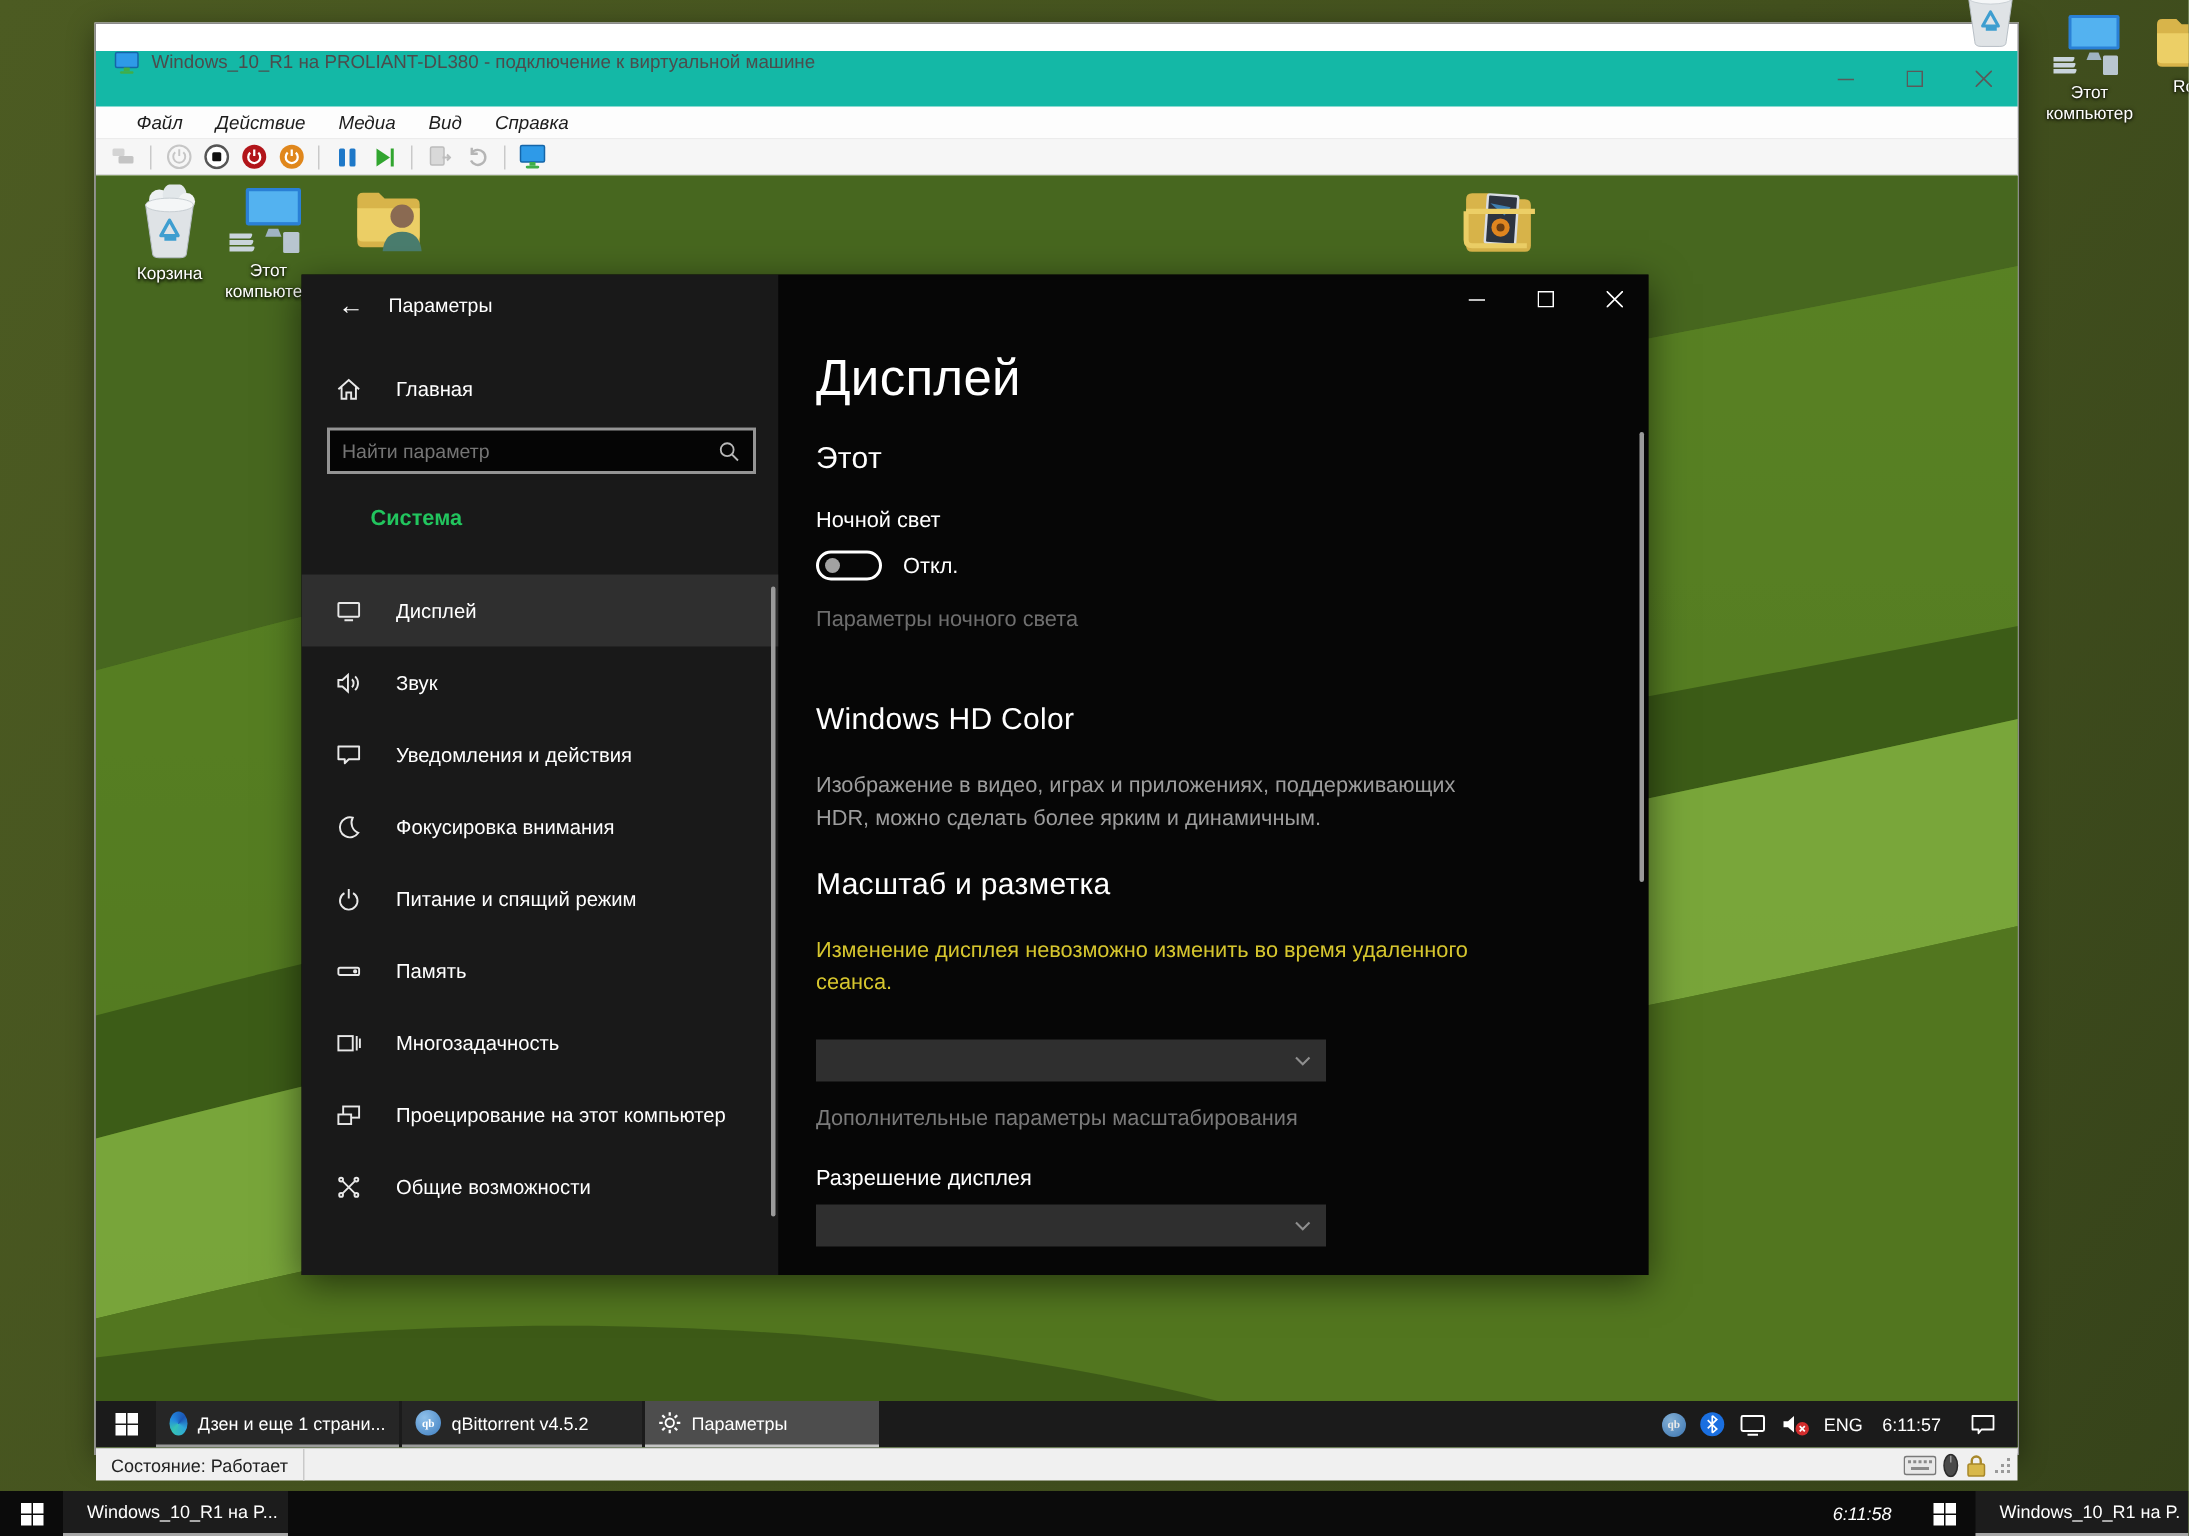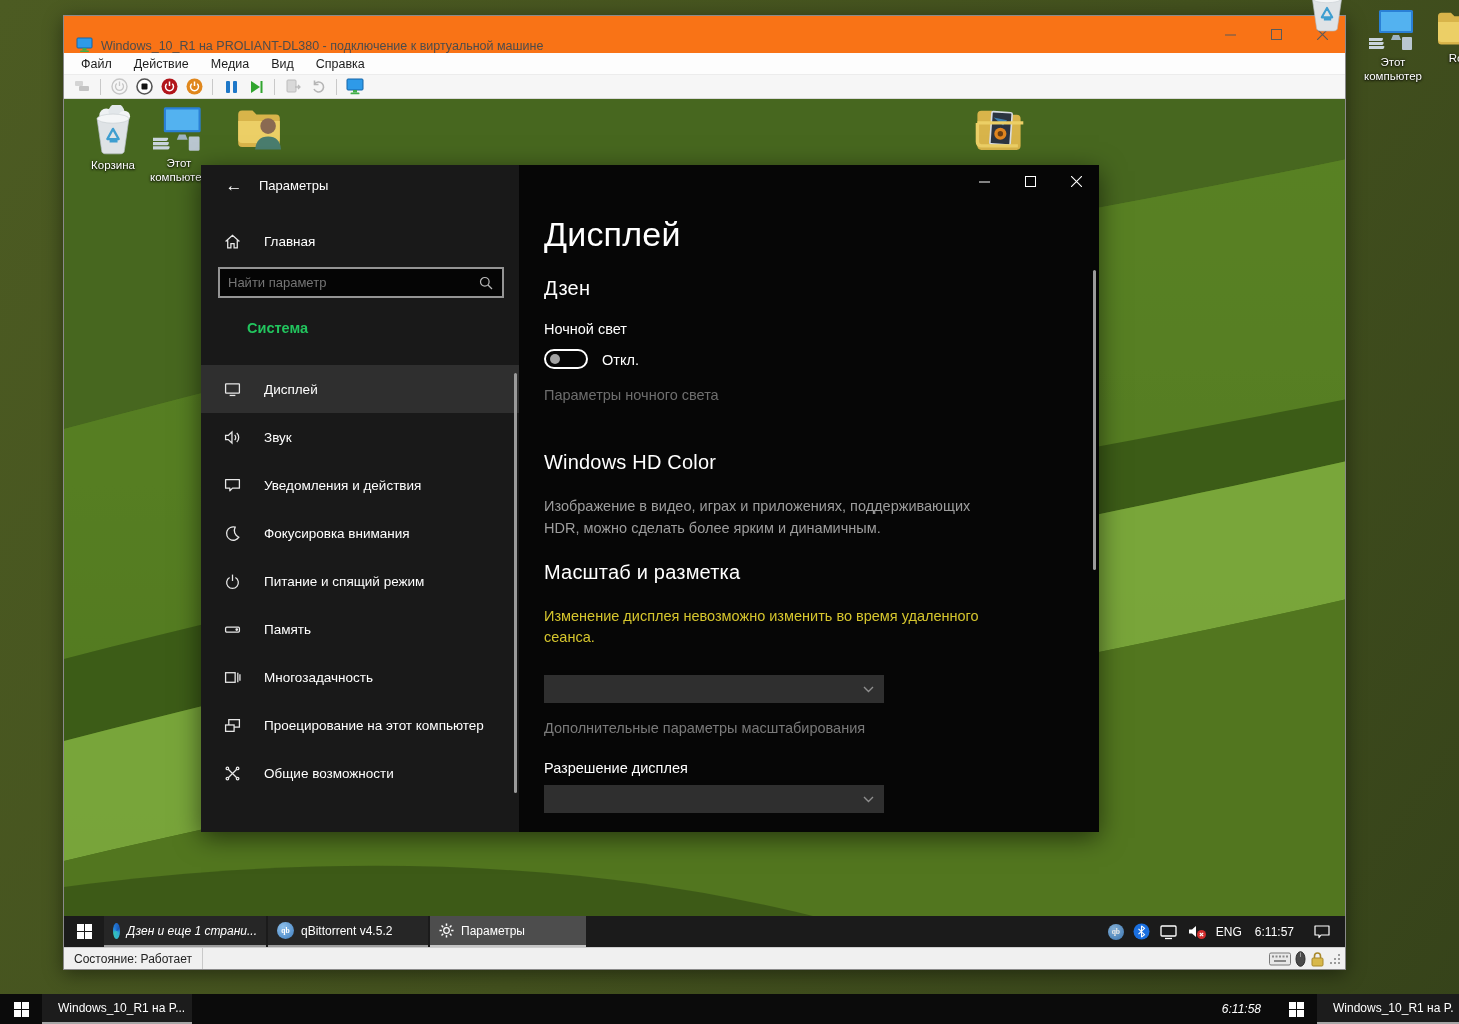--- a/index.html
+++ b/index.html
@@ -8,25 +8,25 @@
          background:linear-gradient(125deg,#4c5b22 0%,#43511e 55%,#36431a 100%); }
 
   
   .desk-icon { position:absolute; display:flex; flex-direction:column; align-items:center; cursor:default; }
   .desk-icon .lbl { margin-top:3px; font-size:11.5px; color:#fff; text-align:center; line-height:1.25;
                     text-shadow:0 1px 2px rgba(0,0,0,.9), 0 0 3px rgba(0,0,0,.7); }
 
   
   #vm-window { position:absolute; left:63px; top:15px; width:1283px; height:955px;
                background:#fff; border:1px solid #8a8a8a; box-shadow:0 4px 18px rgba(0,0,0,.45); }
-  #vm-titlebar { position:relative; height:37px; background:#f97316; display:flex; align-items:flex-end; padding-left:12px; }
+  #vm-titlebar { position:relative; height:37px; background:#14b8a6; display:flex; align-items:flex-start; padding-left:12px;margin-top:18px; }
   #vm-title { font-size:12.5px; color:#4c4c4c; margin-left:8px; }
   .win-btns { position:absolute; right:0; top:0; height:100%; display:flex; }
   .win-btn { width:46px; height:100%; display:flex; align-items:center; justify-content:center; }
-  #vm-menubar { height:22px; background:#fdfdfd; display:flex; align-items:center; padding-left:6px; border-bottom:1px solid #ececec;}
+  #vm-menubar { height:22px; background:#fdfdfd; display:flex; align-items:center; padding-left:16px; border-bottom:1px solid #ececec;font-style:italic;}
   .menu-item { font-size:12.5px; color:#1c1c1c; padding:0 11px; }
   #vm-toolbar { height:24px; background:#f6f6f6; border-bottom:1px solid #d9d9d9; display:flex; align-items:center; padding-left:8px; gap:5px; }
   .tb-sep { width:1px; height:16px; background:#c9c9c9; margin:0 3px; }
   .tb-btn { width:20px; height:20px; display:flex; align-items:center; justify-content:center; }
 
   
   #vm-screen { position:relative; height:848px; overflow:hidden; background:#4c721f; }
   #wallpaper { position:absolute; inset:0; }
 
   
@@ -403,21 +403,21 @@
           </div>
           <div class="win-btn">
             <svg width="11" height="11">
                 <path d="M0 0 L11 11 M11 0 L0 11" stroke="#fff" stroke-width="1.1"></path>
               </svg>
           </div>
         </div>
 
         <div class="sm h-light" style="top:50px; font-size:34px;">Дисплей</div>
 
-        <div class="sm h-light" style="top:112px; font-size:20px;">Дзен</div>
+        <div class="sm h-light" style="top:112px; font-size:20px;">Этот</div>
 
         <div class="sm" style="top:156px; font-size:14.5px;">Ночной свет</div>
 
         <div class="toggle" style="top:184px;">
           <div class="knob"></div>
         </div>
         <div class="sm" style="top:187px; left:83px; font-size:14.5px;">Откл.</div>
 
         <div class="sm dim" style="top:222px; font-size:14.5px; color:#6e6e6e;">Параметры ночного света</div>
 
@@ -454,21 +454,21 @@
 
     <div id="guest-taskbar">
       <div class="gt-start">
         <div class="winlogo">
             <div></div>
             <div></div>
             <div></div>
             <div></div>
           </div>
       </div>
-      <div class="task-btn" style="width:162px;font-style:italic;">
+      <div class="task-btn" style="width:162px;">
         <div class="edge-icon"></div>
         <span>Дзен и еще 1 страни...</span>
       </div>
       <div class="task-btn" style="width:160px;">
         <div class="qb-icon">qb</div>
         <span>qBittorrent v4.5.2</span>
       </div>
       <div class="task-btn active" style="width:156px;">
         <svg width="15" height="15" viewBox="0 0 16 16">
           <circle cx="8" cy="8" r="3" fill="none" stroke="#fff" stroke-width="1.3"></circle>

